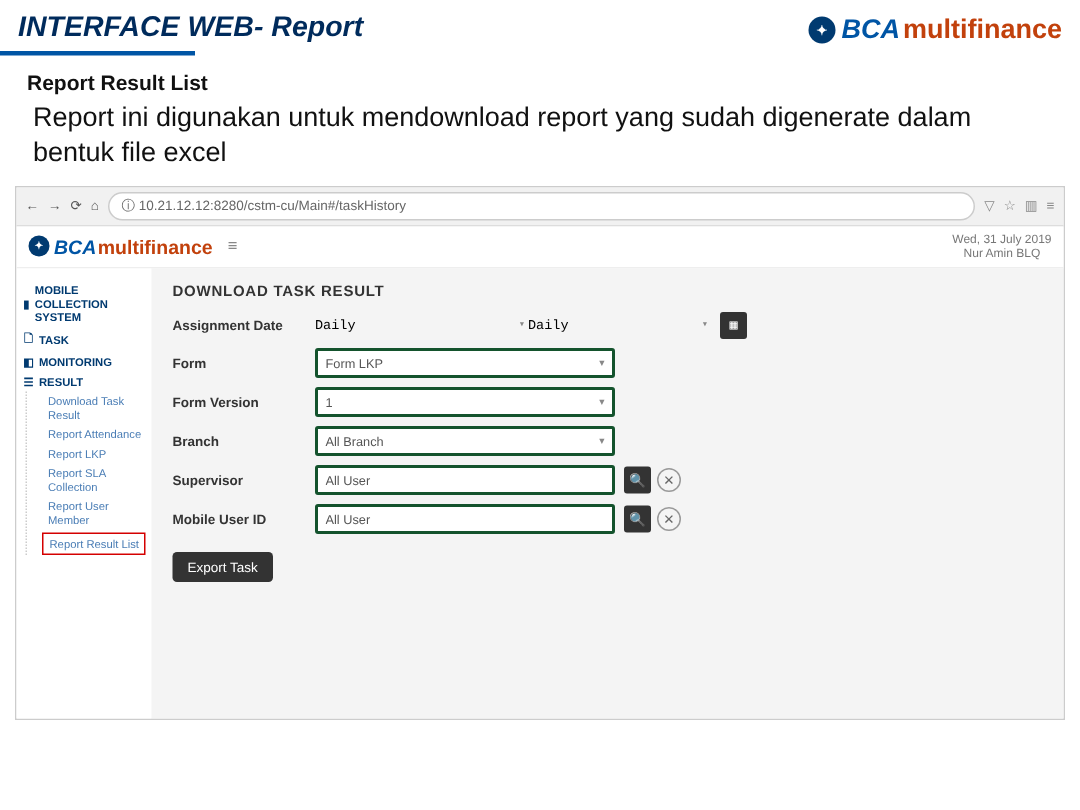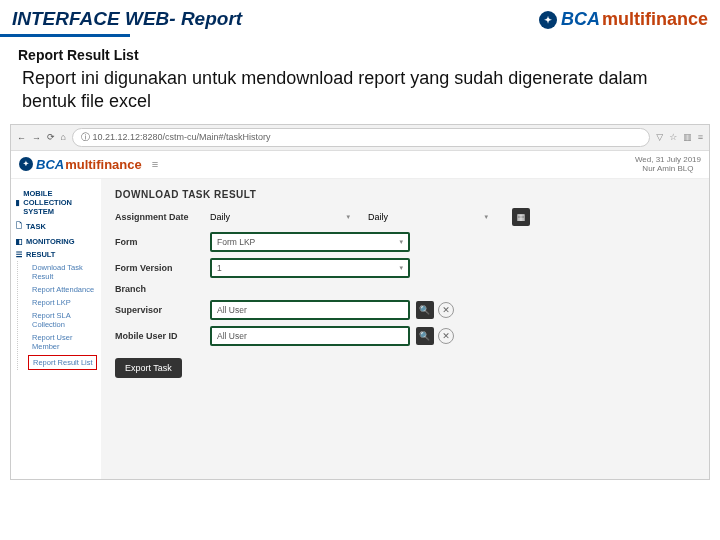--- a/index.html
+++ b/index.html
@@ -35,21 +35,21 @@
   .panel-title { font-size: 10px; font-weight: bold; color: #333; letter-spacing: 0.5px; margin-bottom: 8px; }
   .form-row { display: flex; align-items: center; margin-bottom: 6px; }
   .form-label { width: 95px; font-size: 9px; color: #333; font-weight: bold; }
   .form-field { flex: 0 0 200px; }
   .form-field input, .form-field .sel { width: 100%; font-size: 8.5px; padding: 3px 5px; border: 2px solid #14532d; background: #fff; color: #555; border-radius: 2px; }
   .sel { display: flex; justify-content: space-between; align-items: center; }
   .sel .caret { font-size: 7px; color: #888; }
   .extra { display: flex; align-items: center; gap: 4px; margin-left: 6px; }
   .darkbtn { width: 18px; height: 18px; background: #333; color: #fff; border-radius: 2px; display: flex; align-items: center; justify-content: center; font-size: 9px; }
   .clearbtn { width: 16px; height: 16px; border: 1px solid #999; border-radius: 50%; display: flex; align-items: center; justify-content: center; font-size: 9px; color: #666; }
-  .daily-group { display: flex; gap: 18px; flex: 1; }
+  .daily-group { display: flex; gap: 2px; flex: 1; font-family: Liberation Mono, monospace; }
   .daily-group .sel { flex: 0 0 140px; }
   .footer-actions { text-align: left; margin-top: 12px; }
   .export { display: inline-block; background: #333; color: #fff; font-size: 9px; padding: 5px 10px; border-radius: 3px; }
 </style>
 </head>
 <body>
 
 <div class="slide-header">
   <div class="slide-title">INTERFACE WEB- Report</div>
   <div class="slide-logo">
@@ -157,20 +157,26 @@
         <div class="form-field">
             <div class="sel">
               <span>1</span>
               <span class="caret">▾</span>
             </div>
           </div>
       </div>
 
       <div class="form-row">
         <div class="form-label">Branch</div>
+        <div class="form-field">
+            <div class="sel">
+              <span>All Branch</span>
+              <span class="caret">▾</span>
+            </div>
+          </div>
       </div>
 
       <div class="form-row">
         <div class="form-label">Supervisor</div>
         <div class="form-field"><input value="All User" style=""></div>
         <div class="extra">
           <div class="darkbtn">
               <span>🔍</span>
             </div>
           <div class="clearbtn">

